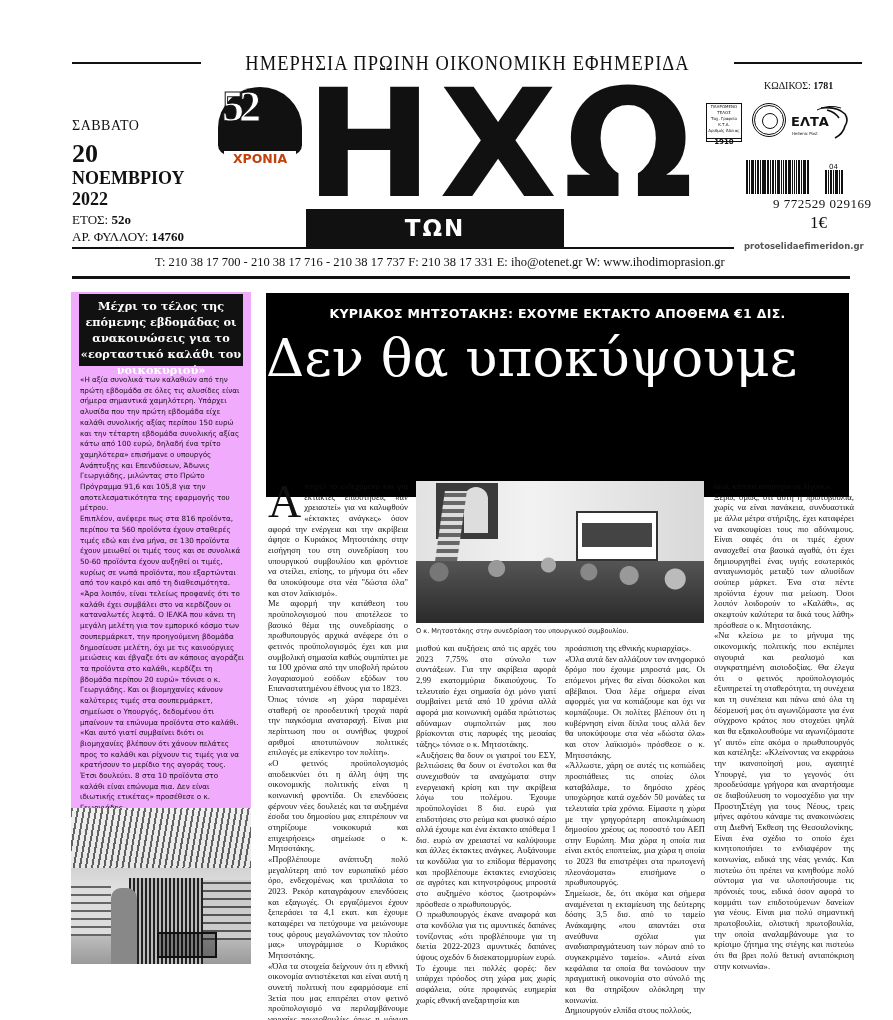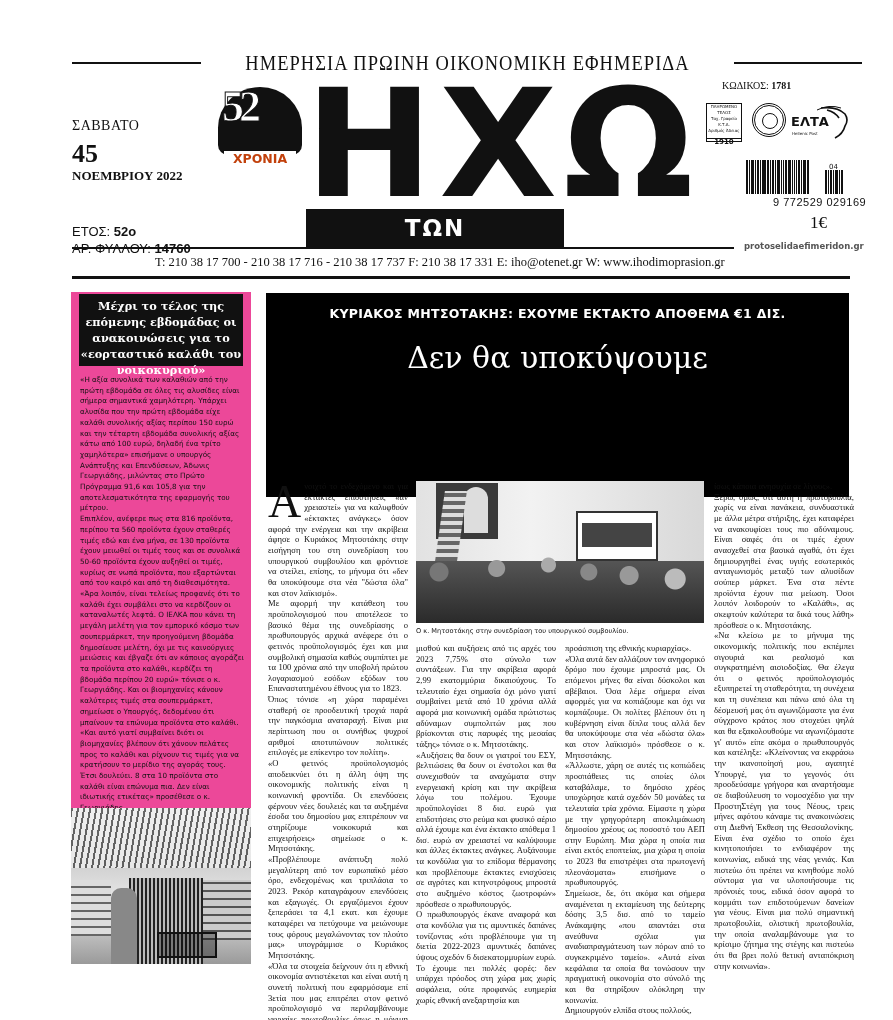--- a/index.html
+++ b/index.html
@@ -9,73 +9,73 @@
   .abs { position: absolute; }
 
   
   .tagline-row { left: 72px; top: 50px; width: 790px; height: 26px; display: flex; align-items: center; gap: 14px; }
   .tagline-rule { flex: 1; height: 2px; background: #111; }
   .tagline { font-family: "Liberation Serif", serif; font-size: 21px; letter-spacing: 1.2px; white-space: nowrap; transform: scaleX(0.88); }
 
   .date-block { left: 72px; top: 118px; width: 150px; }
   .day-name { font-family: "Liberation Serif", serif; font-size: 14px; letter-spacing: 0.5px; }
   .day-num { font-family: "Liberation Serif", serif; font-weight: bold; font-size: 26px; line-height: 28px; margin-top: 6px; }
-  .month-year { font-family: "Liberation Serif", serif; font-weight: bold; font-size: 13px; }
-  .issue-block { left: 72px; top: 211px; font-family: Liberation Sans, sans-serif; font-size: 13px; line-height: 17px; margin-top: 12px; }
+  .month-year { font-family: "Liberation Serif", serif; font-weight: bold; font-size: 18px; }
+  .issue-block { left: 72px; top: 211px; font-family: Liberation Serif, serif; font-size: 13px; line-height: 17px; }
   .issue-block b { font-weight: bold; }
 
   .anniv { left: 218px; top: 87px; width: 84px; height: 84px; }
   .anniv-circle { position: absolute; left: 0; top: 0; width: 84px; height: 68px; background: #111; border-radius: 50% 50% 10px 10px / 60% 60% 10px 10px; }
   .anniv-num { position: absolute; left: 4px; top: -6px; font-family: Liberation Serif, serif; font-weight: bold; font-size: 44px; color: #fff; letter-spacing: -5px; -webkit-text-stroke: 1px #111; }
   .anniv-label { position: absolute; left: 6px; top: 64px; width: 72px; text-align: center; font-family: "DejaVu Sans", sans-serif; font-weight: bold; font-size: 12.5px; color: #c2410c; background: #fff; }
 
   .logo { left: 305px; top: 79px; width: 315px; height: 130px; font-family: "DejaVu Sans", sans-serif; font-weight: bold; font-size: 150px; line-height: 130px; letter-spacing: 6px; color: #111; transform: scaleX(1.02); transform-origin: left; }
   .logo-sub { left: 306px; top: 209px; width: 258px; height: 38px; background: #111; color: #fff; font-family: "DejaVu Sans", sans-serif; font-weight: bold; font-size: 23px; line-height: 38px; text-align: center; letter-spacing: 2px; }
 
   .mast-rule { left: 72px; top: 247px; width: 662px; height: 2px; background: #111; }
 
-  .code { left: 722px; top: 80px; font-family: "Liberation Serif", serif; font-size: 10px; }
+  .code { left: 764px; top: 80px; font-family: "Liberation Serif", serif; font-size: 10px; }
   .code b { font-weight: bold; }
   .postal-stamp { left: 706px; top: 103px; width: 36px; height: 39px; border: 1px solid #111; font-size: 4px; font-family: "DejaVu Sans", sans-serif; text-align: center; line-height: 6px; }
   .postal-stamp .ps-num { font-size: 7px; font-weight: bold; border-top: 1px solid #111; margin-top: 4px; }
   .round-stamp { left: 752px; top: 103px; width: 34px; height: 34px; border: 3px double #111; border-radius: 50%; }
   .round-stamp::after { content: ""; position: absolute; left: 7px; top: 7px; width: 14px; height: 14px; border: 1px solid #111; border-radius: 50%; }
   .elta { left: 791px; top: 104px; width: 60px; height: 36px; }
   .elta-text { position: absolute; left: 0; top: 10px; font-family: "DejaVu Sans", sans-serif; font-weight: bold; font-size: 13px; }
   .elta-sub { position: absolute; left: 1px; top: 27px; font-size: 4px; font-family: "DejaVu Sans", sans-serif; }
 
   .barcode { left: 746px; top: 160px; width: 64px; height: 34px; display: flex; align-items: stretch; }
   .barcode span { display: block; background: #111; margin-right: 1px; }
   .barcode2 { left: 825px; top: 170px; width: 20px; height: 24px; display: flex; }
   .barcode2 span { display: block; background: #111; margin-right: 1px; }
-  .barcode-num { left: 743px; top: 196px; font-family: Liberation Sans, sans-serif; font-size: 11px; letter-spacing: 0.5px; padding-left: 30px; }
+  .barcode-num { left: 743px; top: 196px; font-family: Liberation Serif, serif; font-size: 13px; letter-spacing: 0.5px; padding-left: 30px; }
   .barcode-addon { left: 829px; top: 163px; font-family: "DejaVu Sans", sans-serif; font-size: 7px; }
   .price { left: 810px; top: 213px; font-family: "Liberation Serif", serif; font-size: 17px; }
   .watermark { left: 744px; top: 241px; font-family: "DejaVu Sans", sans-serif; font-weight: bold; font-size: 8.5px; color: #555; }
 
   .contact { left: 155px; top: 255px; width: 612px; font-family: "Liberation Serif", serif; font-size: 12.5px; white-space: nowrap; }
   .contact-rule { left: 72px; top: 276px; width: 778px; height: 3px; background: #111; }
 
   
-  .sidebar { left: 71px; top: 292px; width: 180px; height: 672px; background: #ec4899; }
+  .sidebar { left: 71px; top: 292px; width: 180px; height: 672px; background: #f0abfc; }
   .side-head { position: absolute; left: 8px; top: 2px; width: 164px; height: 72px; background: #111; color: #fff; font-family: "DejaVu Serif", serif; font-weight: bold; font-size: 11.3px; line-height: 16px; text-align: center; padding-top: 4px; }
   .side-body { position: absolute; left: 9px; top: 83px; width: 164px; font-family: "DejaVu Sans", sans-serif; font-size: 7.2px; line-height: 10.7px; color: #111; text-align: left; }
   .side-body p { margin: 0; }
   .side-photo { position: absolute; left: 0; top: 516px; width: 180px; height: 156px; background: linear-gradient(180deg, #f5f5f5 0%, #cfcfcf 35%, #e8e8e8 60%, #9a9a9a 100%); overflow: hidden; }
   .side-photo .stripes { position: absolute; left: 0; top: 0; width: 180px; height: 60px; background: repeating-linear-gradient(100deg, #444 0 2px, #eee 2px 6px); opacity: 0.8; }
   .side-photo .shelf-l { position: absolute; left: 0; top: 72px; width: 40px; height: 56px; background: repeating-linear-gradient(0deg, #666 0 2px, #ddd 2px 8px); }
   .side-photo .shelf-r { position: absolute; right: 0; top: 72px; width: 52px; height: 60px; background: repeating-linear-gradient(0deg, #555 0 2px, #ccc 2px 8px); }
   .side-photo .shelf-c { position: absolute; left: 58px; top: 70px; width: 74px; height: 86px; background: repeating-linear-gradient(90deg, #222 0 2px, #bbb 2px 4px); }
   .side-photo .person { position: absolute; left: 40px; top: 80px; width: 26px; height: 76px; background: #888; border-radius: 10px 10px 0 0; }
   .side-photo .cart { position: absolute; left: 86px; top: 124px; width: 60px; height: 26px; border: 2px solid #111; background: rgba(0,0,0,0.35); }
 
   
   .headline-box { left: 266px; top: 293px; width: 583px; height: 204px; background: #000; color: #fff; }
   .kicker { position: absolute; left: 0; top: 13px; width: 100%; text-align: center; font-family: "DejaVu Sans", sans-serif; font-weight: bold; font-size: 12.5px; letter-spacing: 0.3px; }
-  .headline { position: absolute; left: 0; top: 36px; width: 100%; text-align: center; font-family: "DejaVu Serif", serif; font-size: 30px; line-height: 58px; }
+  .headline { position: absolute; left: 0; top: 36px; width: 100%; font-family: "DejaVu Serif", serif; font-size: 53px; line-height: 58px; }
 
   
   .col { font-family: "Liberation Serif", serif; font-size: 8.6px; line-height: 10.65px; color: #111; text-align: justify; }
   .col p { margin: 0; }
   .col1 { left: 268px; top: 481px; width: 140px; }
   .dropcap { float: left; font-family: "Liberation Serif", serif; font-size: 46px; line-height: 38px; margin: 2px 3px 0 0; }
   .col2 { left: 416px; top: 643px; width: 140px; }
   .col3 { left: 565px; top: 643px; width: 140px; }
   .col4 { left: 714px; top: 481px; width: 140px; }
 
@@ -94,21 +94,21 @@
 <body>
 
 <div class="abs tagline-row">
   <div class="tagline-rule"></div>
   <div class="tagline">ΗΜΕΡΗΣΙΑ ΠΡΩΙΝΗ ΟΙΚΟΝΟΜΙΚΗ ΕΦΗΜΕΡΙΔΑ</div>
   <div class="tagline-rule"></div>
 </div>
 
 <div class="abs date-block">
   <div class="day-name">ΣΑΒΒΑΤΟ</div>
-  <div class="day-num">45</div>
+  <div class="day-num">20</div>
   <div class="month-year">ΝΟΕΜΒΡΙΟΥ 2022</div>
 </div>
 
 <div class="abs issue-block">
   <div>
     <span>ΕΤΟΣ:</span>
     <b>52ο</b>
   </div>
   <div>
     <span>ΑΡ. ΦΥΛΛΟΥ:</span>

